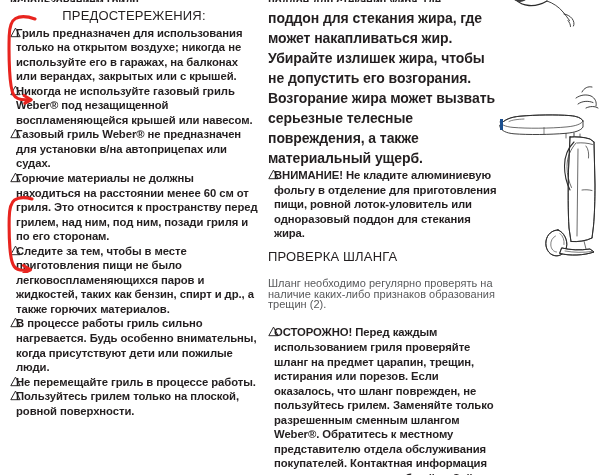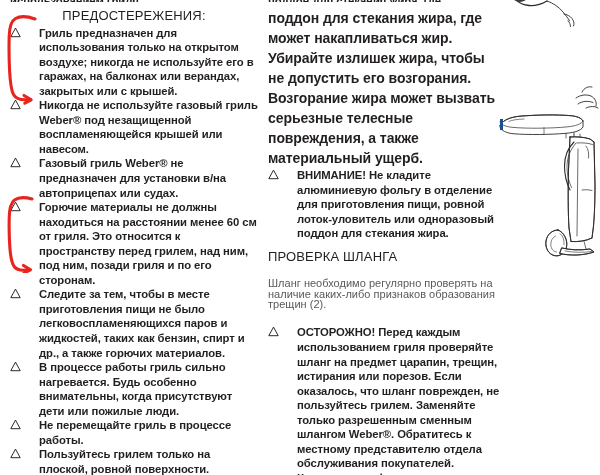--- a/index.html
+++ b/index.html
@@ -76,21 +76,21 @@
   }
 
   
   ul.warn-list {
     list-style: none;
     margin: 0;
     padding: 0;
   }
   ul.warn-list li {
     position: relative;
-    padding-left: 29px;
+    padding-left: 6px;
     font-size: 11.3px;
     font-weight: bold;
     line-height: 14.55px;
     letter-spacing: -0.08px;
     color: #231f20;
     margin: 0;
   }
   ul.warn-list li .tri {
     position: absolute;
     left: 0px;

